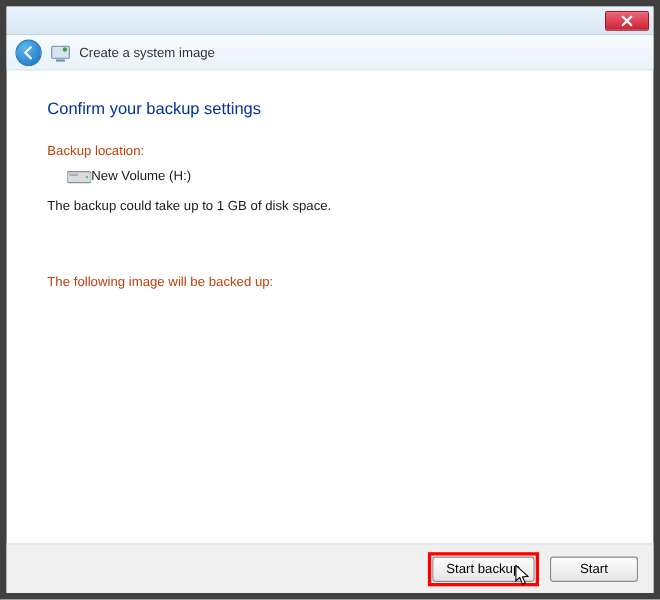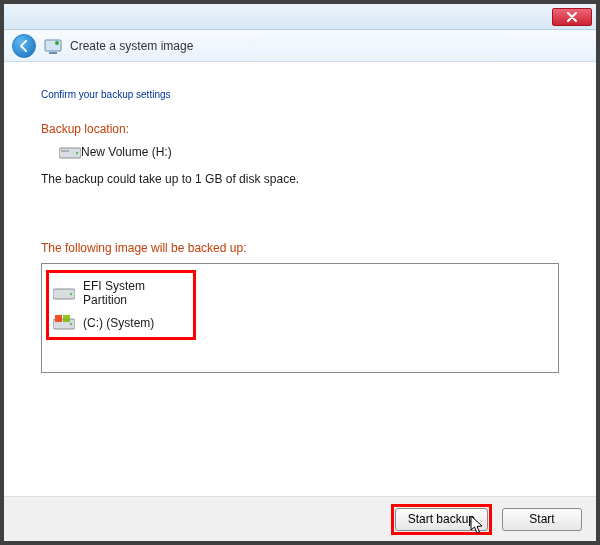--- a/index.html
+++ b/index.html
@@ -1,27 +1,27 @@
 <!DOCTYPE html>
 <html><head>
   <meta charset="utf-8">
   <style>
     * { box-sizing: border-box; margin: 0; padding: 0; }
     body { font-family: "Segoe UI", Tahoma, sans-serif; font-size: 12px; width: 600px; height: 545px; background: #fff; overflow: hidden; }
-    .outer { width: 600px; height: 545px; border: 4px solid #404040; position: relative; display: flex; flex-direction: column; }
+    .outer { width: 600px; height: 545px; border: 6px solid #404040; position: relative; display: flex; flex-direction: column; }
     .titlebar { background: linear-gradient(#eaf3fb, #d9e8f5); height: 26px; display: flex; justify-content: flex-end; align-items: center; padding: 0 4px; border-bottom: 1px solid #bcd; }
     .close-btn { width: 40px; height: 18px; background: linear-gradient(#e67, #c23); border: 1px solid #a12; border-radius: 2px; display: flex; align-items: center; justify-content: center; cursor: pointer; }
     .close-btn svg { width: 10px; height: 10px; }
     .header { background: linear-gradient(#f7fbff, #e9f2fa); height: 32px; display: flex; align-items: center; gap: 8px; padding: 0 8px; border-bottom: 1px solid #cde; }
     .back-btn { width: 24px; height: 24px; border-radius: 50%; background: radial-gradient(circle at 35% 30%, #5ab7f5, #1a6fb8); display: flex; align-items: center; justify-content: center; cursor: pointer; border: 1px solid #2c7abf; }
     .back-btn svg { width: 14px; height: 14px; }
     .wizard-icon { width: 18px; height: 18px; display: inline-flex; }
     .wizard-title { color: #333; font-size: 12px; }
     .content { flex: 1; padding: 27px 37px 10px 37px; color: #1a1a1a; overflow: hidden; }
-    .heading { color: #003399; font-size: 10px; margin-bottom: 22px; }
+    .heading { color: #003399; font-size: 15px; margin-bottom: 22px; }
     .label { color: #c2410c; margin-bottom: 8px; }
     .loc-row { display: flex; align-items: center; padding-left: 18px; margin-bottom: 12px; }
     .size-note { margin-bottom: 55px; }
     .listbox { border: 1px solid #888; height: 110px; padding: 6px 4px; margin-top: 6px; background: #fff; }
     .drive-row { display: flex; align-items: center; gap: 8px; padding: 4px 2px; }
     .highlight { border: 3px solid #ff0000; width: 150px; padding: 2px; }
     .hdd-icon { width: 22px; height: 16px; flex-shrink: 0; }
     .hdd-icon svg { display: block; }
     .footer { background: #f0f0f0; border-top: 1px solid #ddd; height: 45px; display: flex; justify-content: flex-end; align-items: center; gap: 10px; padding: 0 14px; position: relative; }
     .win-btn { min-width: 80px; height: 23px; font-size: 12px; font-family: inherit; background: linear-gradient(#fdfdfd, #e6e6e6); border: 1px solid #8a8a8a; border-radius: 3px; cursor: pointer; padding: 0 12px; }
@@ -69,44 +69,20 @@
             <circle cx="18" cy="9" r="1.2" fill="#5fbf5f"></circle>
             <rect x="2" y="6" width="8" height="2" fill="#aab0b6"></rect>
           </svg>
       </span>
       <span>New Volume (H:)</span>
     </div>
 
     <div class="size-note">The backup could take up to 1 GB of disk space.</div>
 
     <div class="label">The following image will be backed up:</div>
-    <div class="listbox">
-      <div class="highlight">
-        <div class="drive-row">
-          <span class="hdd-icon">
-            <svg viewBox="0 0 22 16">
-                <rect x="0" y="4" width="22" height="10" rx="2" fill="#d8dde2" stroke="#8a8f94"></rect>
-                <circle cx="18" cy="9" r="1.2" fill="#5fbf5f"></circle>
-              </svg>
-          </span>
-          <span>EFI System Partition</span>
-        </div>
-        <div class="drive-row">
-          <span class="hdd-icon">
-            <svg viewBox="0 0 22 16">
-                <rect x="0" y="4" width="22" height="10" rx="2" fill="#d8dde2" stroke="#8a8f94"></rect>
-                <rect x="2" y="0" width="7" height="7" fill="#f25022"></rect>
-                <rect x="10" y="0" width="7" height="7" fill="#7fba00" opacity="0.85"></rect>
-                <circle cx="18" cy="9" r="1.2" fill="#5fbf5f"></circle>
-              </svg>
-          </span>
-          <span>(C:) (System)</span>
-        </div>
-      </div>
-    </div>
   </div>
 
   <div class="footer">
     <span class="primary-wrap">
       <button class="win-btn">Start backup</button>
       <span class="cursor">
         <svg viewBox="0 0 16 20">
             <path d="M1 1 L1 15 L4.5 12 L7 18 L9.5 17 L7 11.5 L12 11 Z" fill="#fff" stroke="#000" stroke-width="1"></path>
           </svg>
       </span>

